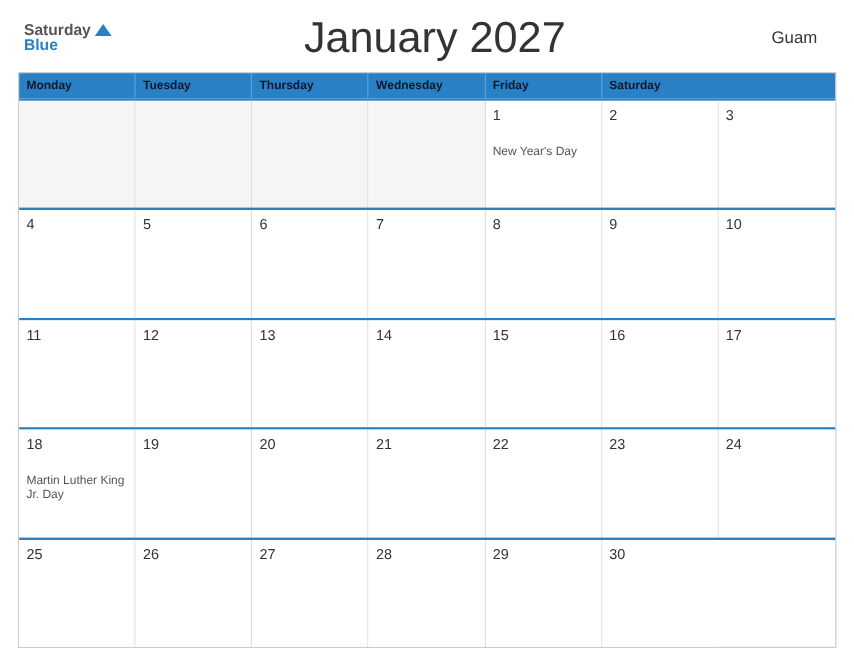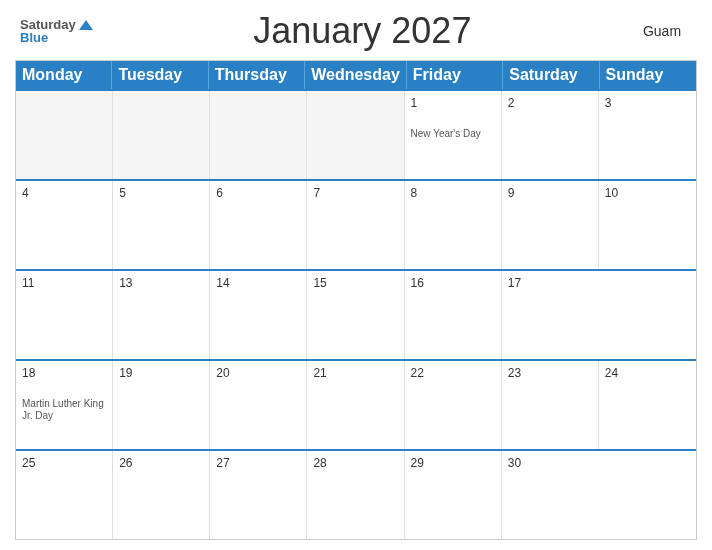--- a/index.html
+++ b/index.html
@@ -57,22 +57,22 @@
       display: flex;
       flex-direction: column;
       border: 1px solid #ccc;
     }
     .cal-header {
       display: grid;
       grid-template-columns: repeat(7, 1fr);
       background: #2980c4;
     }
     .cal-header-cell {
-      color: #ffffff;
-      font-size: 16px;
+      color: #0f172a;
+      font-size: 10px;
       font-weight: bold;
       padding: 5px 6px;
       border-right: 1px solid #5aa3d8;
     }
     .cal-header-cell:last-child {
       border-right: none;
     }
     .cal-body {
       flex: 1;
       display: flex;
@@ -150,21 +150,20 @@
   </div>
 
   <div class="calendar">
     <div class="cal-header">
     <div class="cal-header-cell">Monday</div>
         <div class="cal-header-cell">Tuesday</div>
         <div class="cal-header-cell">Thursday</div>
         <div class="cal-header-cell">Wednesday</div>
         <div class="cal-header-cell">Friday</div>
         <div class="cal-header-cell">Saturday</div>
-        <div class="cal-header-cell">Sunday</div>
       </div>
     <div class="cal-body">
     <div class="cal-week">
           <div class="cal-cell empty"></div>
           <div class="cal-cell empty"></div>
           <div class="cal-cell empty"></div>
           <div class="cal-cell empty"></div>
           <div class="cal-cell">
             <span class="day-num">1</span>
             <span class="holiday">New Year's Day</span>
@@ -195,20 +194,23 @@
           <div class="cal-cell">
             <span class="day-num">9</span>
           </div>
           <div class="cal-cell">
             <span class="day-num">10</span>
           </div>
         </div>
         <div class="cal-week">
           <div class="cal-cell">
             <span class="day-num">11</span>
+          </div>
+          <div class="cal-cell">
+            <span class="day-num">12</span>
           </div>
           <div class="cal-cell">
             <span class="day-num">13</span>
           </div>
           <div class="cal-cell">
             <span class="day-num">14</span>
           </div>
           <div class="cal-cell">
             <span class="day-num">15</span>
           </div>

